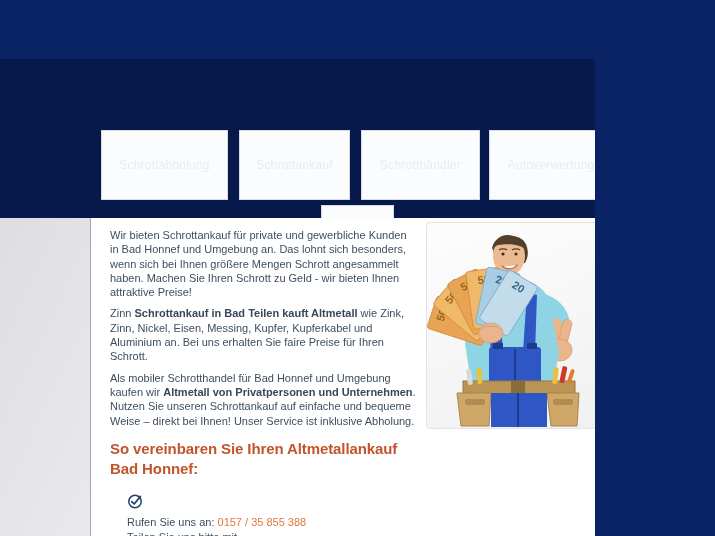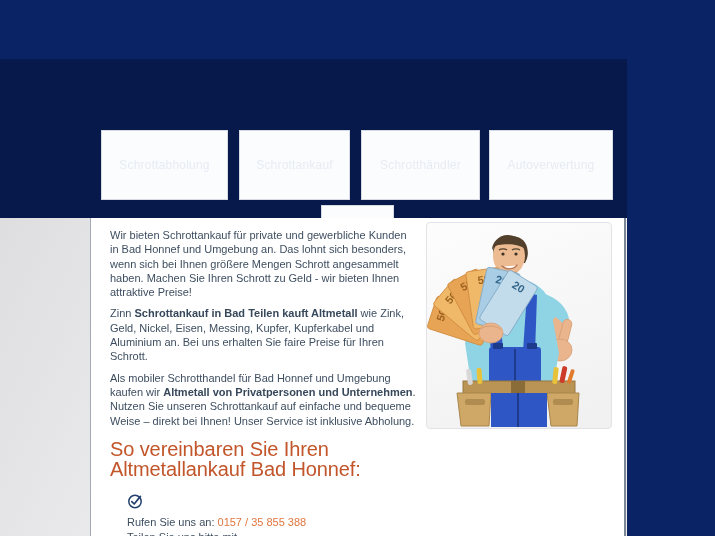--- a/index.html
+++ b/index.html
@@ -1,21 +1,21 @@
 <!DOCTYPE html>
 <html><head>
 <meta charset="utf-8">
 <style>
   html,body{margin:0;padding:0;}
   body{
     width:715px;height:536px;overflow:hidden;
     font-family:"Liberation Sans",sans-serif;
     background:#0a2365;
   }
-  .page{position:relative;width:595px;height:536px;overflow:hidden;padding-left:32px;}
+  .page{position:relative;width:595px;height:536px;overflow:hidden;}
 
   
   .topbar{
     position:absolute;left:0;top:0;width:715px;height:62px;
     background:#0a2365;
     box-shadow:inset 0 -3px 0 rgba(0,0,20,0.25);
   }
   .navzone{
     position:absolute;left:0;top:62px;width:715px;height:156px;
     background:#06194a;
@@ -47,21 +47,21 @@
     border-left:1px solid #a2aab5;border-right:2px solid #7c8795;
   }
   .textwrap{
     position:absolute;left:19px;top:10px;width:306px;
     color:#3e4e60;font-size:11px;line-height:14.3px;
   }
   .textwrap p{margin:0 0 7px 0;}
   .textwrap b{font-weight:bold;color:#37485b;}
   h2.sectionhead{
     margin:11px 0 13px 0;width:312px;
-    color:#c2552a;font-size:20px;line-height:20px;font-weight:normal;
+    color:#c2552a;font-size:15px;line-height:20px;font-weight:bold;
     letter-spacing:-0.1px;
   }
   .checkrow{display:flex;margin-left:17px;gap:6px;flex-direction:column;}
   .checkrow .cicon{flex:0 0 16px;width:16px;height:16px;margin-top:1px;}
   .checktexts div{line-height:15px;}
   .phone{color:#e0773f;text-decoration:none;cursor:pointer;}
   ul.sublist{list-style:none;margin:13px 0 0 36px;padding:0;}
   ul.sublist li{display:flex;align-items:center;gap:8px;margin-bottom:9px;line-height:15px;}
 
   
@@ -96,21 +96,21 @@
       <span>Kontakt</span>
     </a>
   </nav>
 
   <main class="bodybg">
     <div class="contentcol">
 
       <div class="textwrap">
         <p>Wir bieten Schrottankauf für private und gewerbliche Kunden in Bad Honnef und Umgebung an. Das lohnt sich besonders, wenn sich bei Ihnen größere Mengen Schrott angesammelt haben. Machen Sie Ihren Schrott zu Geld - wir bieten Ihnen attraktive Preise!</p>
 
-        <p><span>Zinn </span><b>Schrottankauf in Bad Teilen kauft Altmetall</b><span> wie Zink, Geld, Nickel, Eisen, Messing, Kupfer, Kupferkabel und Aluminium an. Bei uns erhalten Sie faire Preise für Ihren Schrott.</span></p>
+        <p><span>Zinn </span><b>Schrottankauf in Bad Teilen kauft Altmetall</b><span> wie Zink, Zinn, Nickel, Eisen, Messing, Kupfer, Kupferkabel und Aluminium an. Bei uns erhalten Sie faire Preise für Ihren Schrott.</span></p>
 
         <p><span>Als mobiler Schrotthandel für Bad Honnef und Umgebung kaufen wir </span><b>Altmetall von Privatpersonen und Unternehmen</b><span>. Nutzen Sie unseren Schrottankauf auf einfache und bequeme Weise – direkt bei Ihnen! Unser Service ist inklusive Abholung.</span></p>
 
         <h2 class="sectionhead">So vereinbaren Sie Ihren Altmetallankauf Bad Honnef:</h2>
 
         <div class="checkrow">
           <svg class="cicon" viewBox="0 0 16 16" fill="none" xmlns="http://www.w3.org/2000/svg">
             <circle cx="8" cy="8.5" r="6.2" stroke="#23406f" stroke-width="1.5" fill="none"></circle>
             <path d="M4.8 8.6 L7.2 11 L13.4 3.4" stroke="#23406f" stroke-width="1.7" fill="none" stroke-linecap="round" stroke-linejoin="round"></path>
           </svg>

